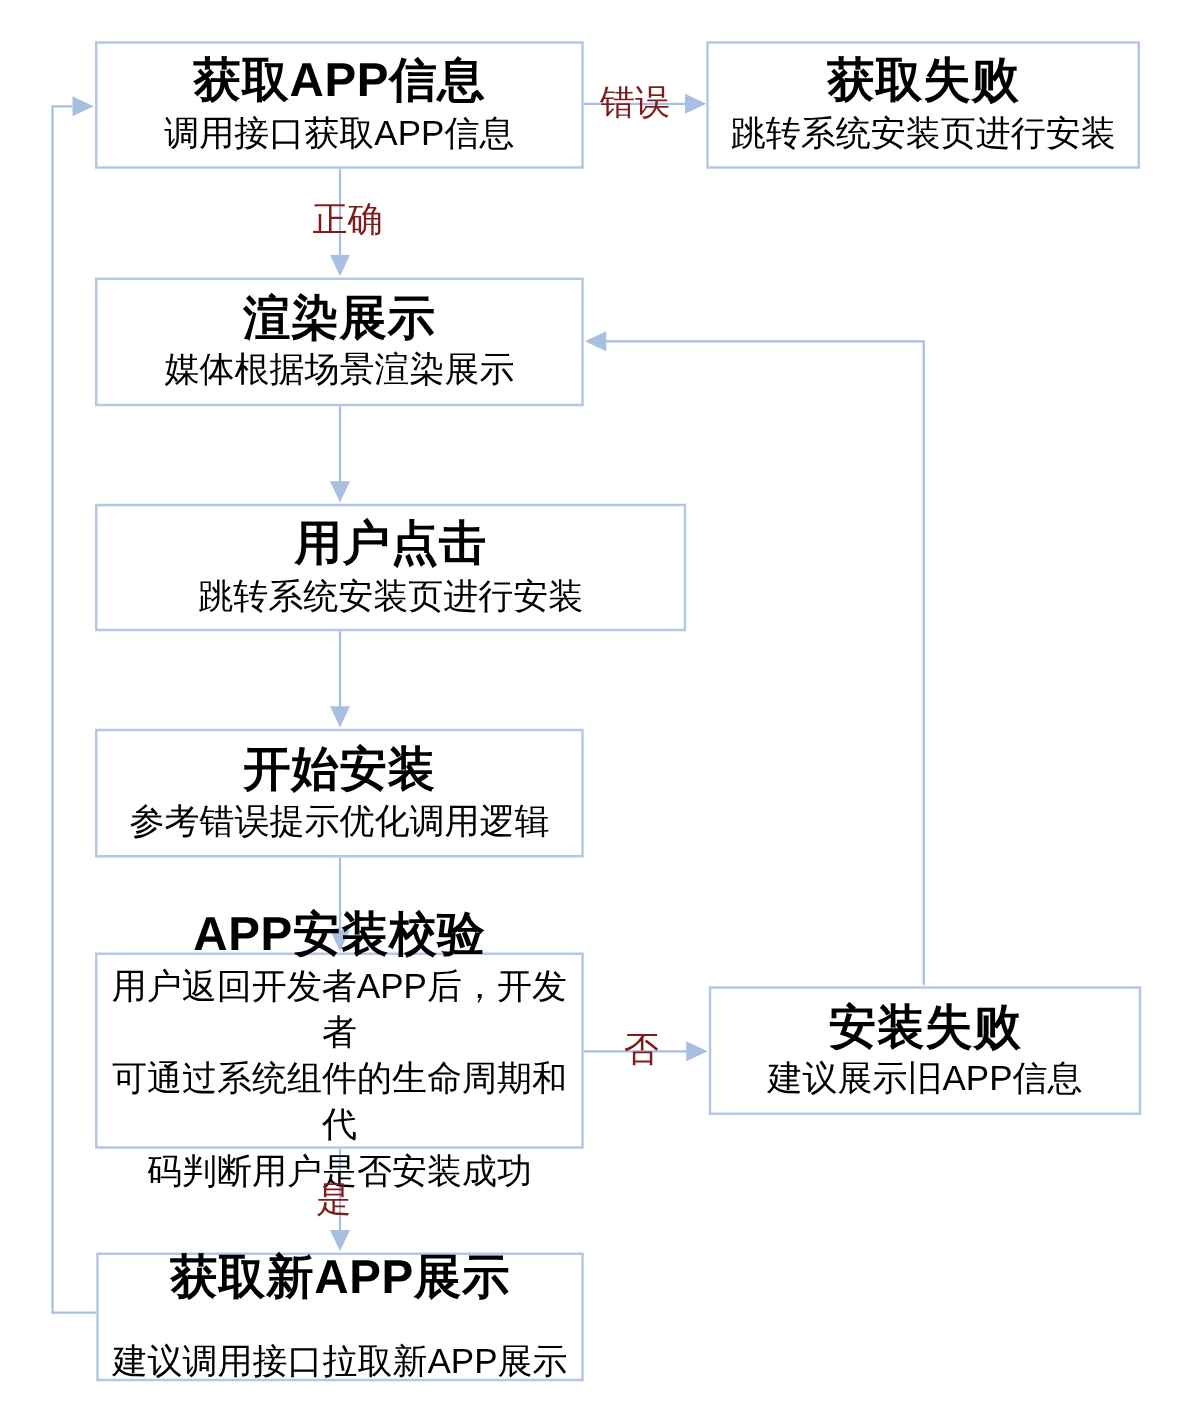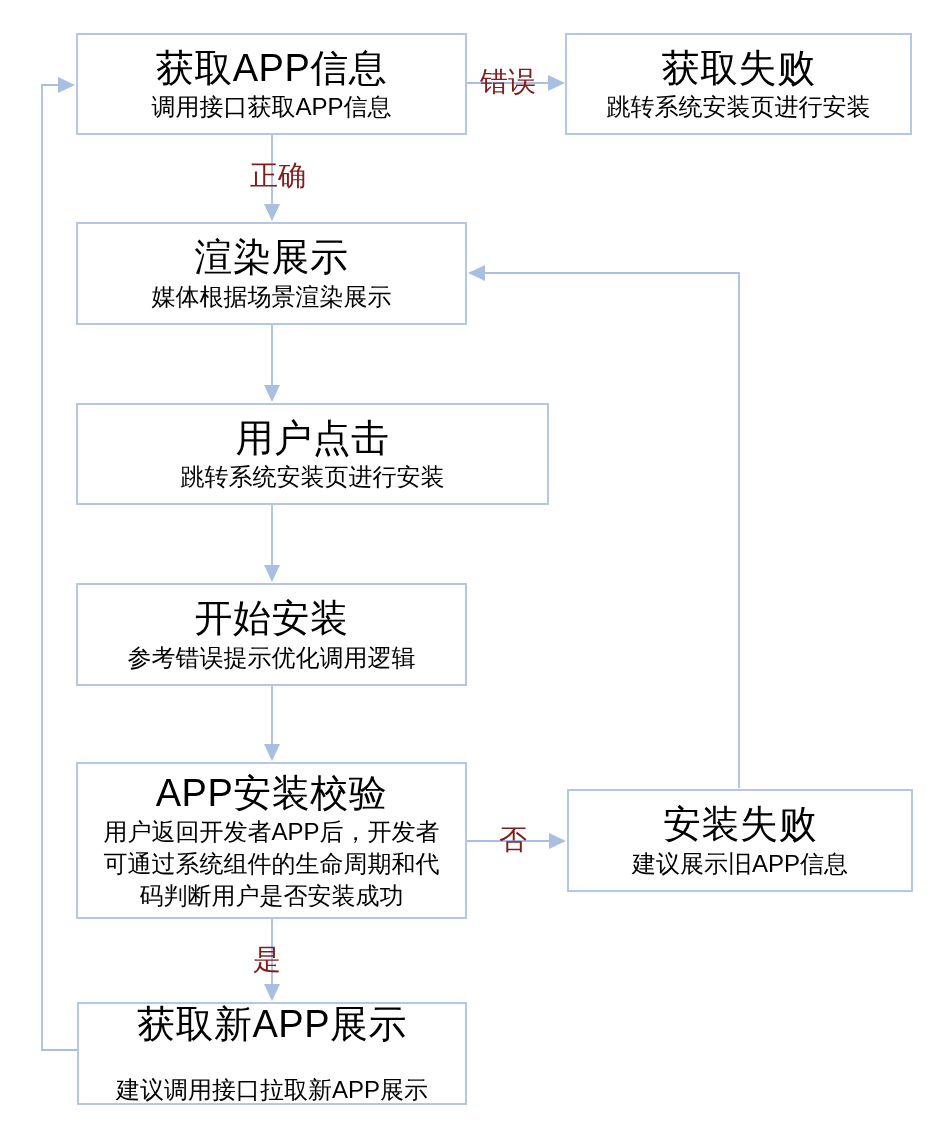--- a/index.html
+++ b/index.html
@@ -30,27 +30,27 @@
     border: 2px solid #b5c7e7;
     display: flex;
     flex-direction: column;
     align-items: center;
     justify-content: center;
     text-align: center;
     color: #000000;
   }
   .node .title {
     font-size: 38px;
-    font-weight: 400;
+    font-weight: 700;
     line-height: 1.22;
     letter-spacing: 0.5px;
     white-space: nowrap;
   }
   .node .subtitle {
-    font-size: 24px;
+    font-size: 28px;
     font-weight: 400;
     line-height: 1.32;
     white-space: pre-line;
   }
   #node-get-app-info   { left: 76px;  top: 33px;   width: 391px; height: 102px; }
   #node-get-fail       { left: 565px; top: 33px;   width: 347px; height: 102px; }
   #node-render         { left: 76px;  top: 222px;  width: 391px; height: 103px; }
   #node-user-click     { left: 76px;  top: 403px;  width: 473px; height: 102px; text-align: center; }
   #node-start-install  { left: 76px;  top: 583px;  width: 391px; height: 103px; }
   #node-verify         { left: 76px;  top: 762px;  width: 391px; height: 157px; }

